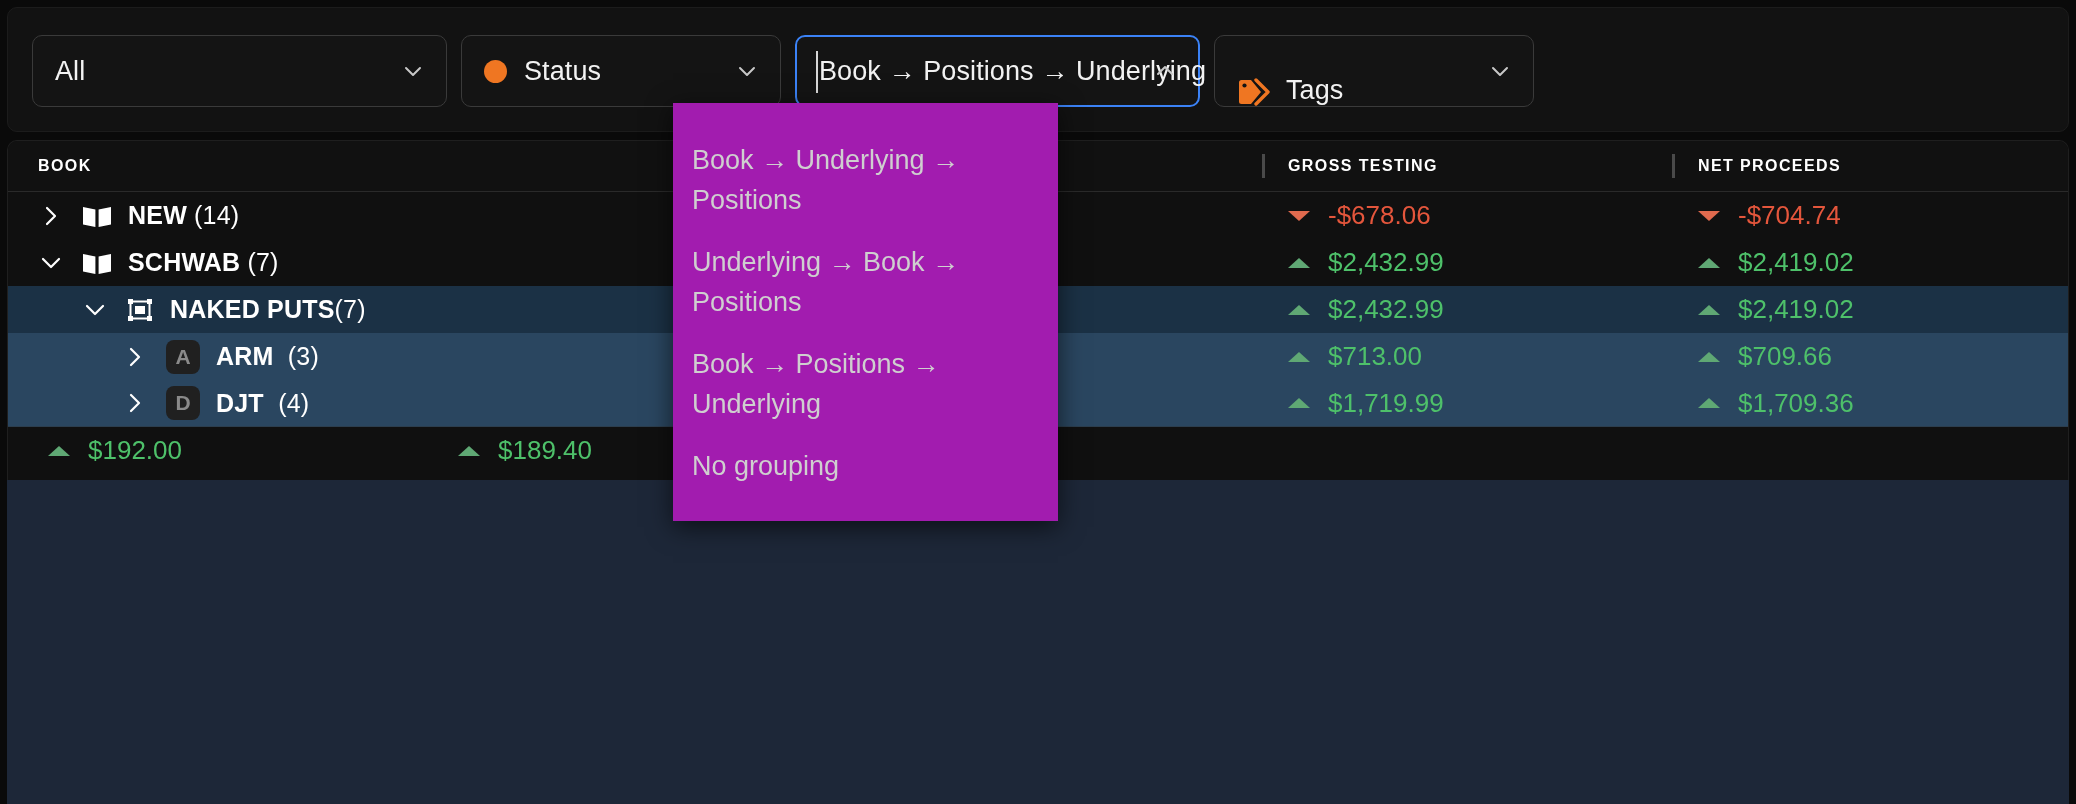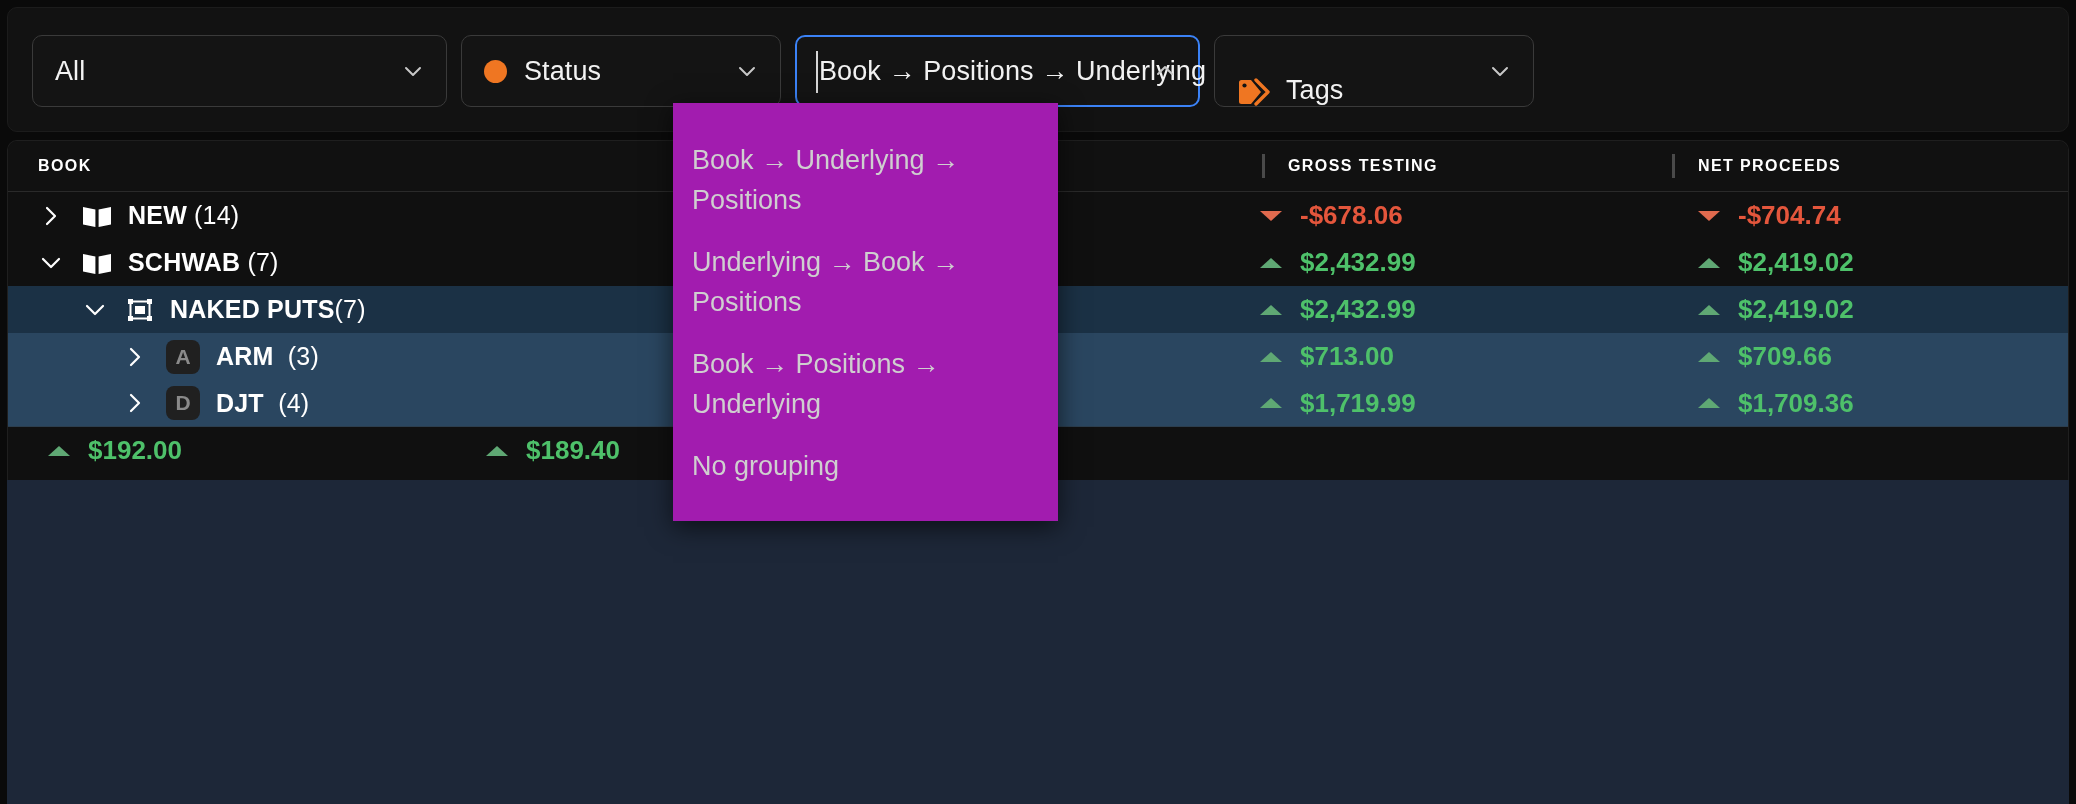--- a/index.html
+++ b/index.html
@@ -94,32 +94,31 @@
   .th.num { width: 410px; justify-content: flex-start; padding-left: 40px; }
   .colsep {
     position: absolute; left: 14px; top: 50%; transform: translateY(-50%);
     width: 3px; height: 24px; background: #4a4a4a;
   }
 
   .trow {
     height: 47px;
     display: flex; align-items: center;
     position: relative;
-    gap: 28px;
   }
   .trow.lvl0 { background: #101010; }
   .trow.sel1 { background: #1b3145; }
   .trow.sel2 { background: #2a4660; }
   .trow.sep-bottom { border-bottom: 1px solid #2c3e4e; }
 
   .cell-book { flex: 1 1 auto; display: flex; align-items: center; }
   .cell-num {
     width: 410px; display: flex; align-items: center;
     padding-left: 40px; gap: 18px;
-    font-size: 26px; font-weight: 700;
+    font-size: 26px; font-weight: 400;
   }
   .pos { color: #4ec16a; }
   .neg { color: #e4563c; }
 
   .tri { width: 0; height: 0; flex: none; }
   .tri.up {
     border-left: 11px solid transparent;
     border-right: 11px solid transparent;
     border-bottom: 10px solid #5fa874;
   }

